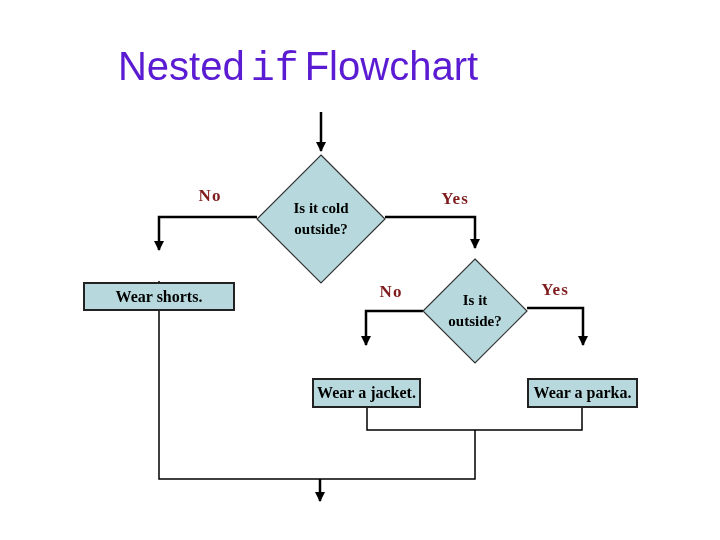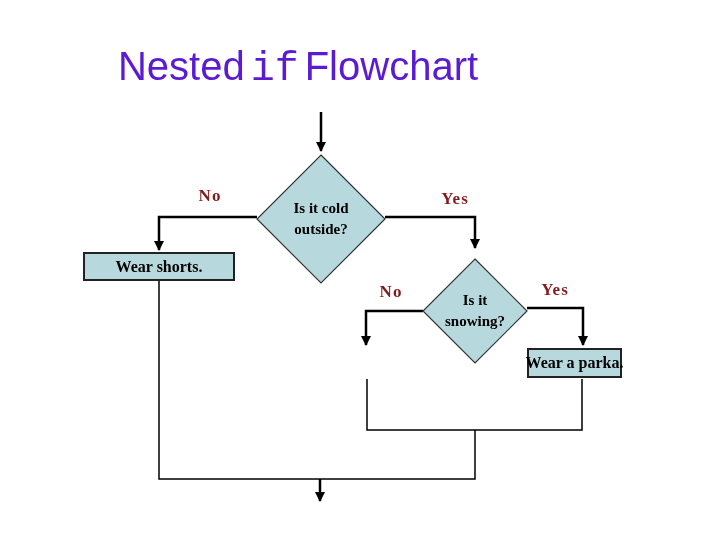--- a/index.html
+++ b/index.html
@@ -61,24 +61,25 @@
     position:absolute;
     background:var(--shape-fill);
     border:2px solid #222;
     display:flex;
     align-items:center;
     justify-content:center;
     font-weight:bold;
     font-size:16px;
     color:#000;
     white-space:nowrap;
+    margin-top:30px;
   }
   .box-shorts{left:83px;top:252px;width:152px;height:29px;}
   .box-jacket{left:312px;top:348px;width:109px;height:30px;}
-  .box-parka{left:527px;top:348px;width:95px;height:30px;}
+  .box-parka{left:527px;top:348px;width:111px;height:30px;}
   .d1text{left:321px;top:219px;}
   .d2text{left:475px;top:311px;}
   .no1{left:210px;top:196px;}
   .yes1{left:455px;top:199px;}
   .no2{left:391px;top:292px;}
   .yes2{left:555px;top:290px;}
 </style>
 </head>
 <body>
 
@@ -109,23 +110,24 @@
 
     <path class="flow-line arrowed" d="M320,479 V501" marker-end="url(#arrow)"></path>
 
     <polygon class="diamond" points="321,155 385,219 321,283 257,219"></polygon>
     <polygon class="diamond" points="475,259 527,311 475,363 423,311"></polygon>
   </svg>
 
   <div class="dtext d1text">Is it cold
 outside?</div>
   <div class="dtext d2text">Is it
-snowing?</div>
+outside?</div>
 
   <div class="branch-label no1">No</div>
   <div class="branch-label yes1">Yes</div>
   <div class="branch-label no2">No</div>
   <div class="branch-label yes2">Yes</div>
 
   <div class="result-box box-shorts">Wear shorts.</div>
+  <div class="result-box box-jacket">Wear a jacket.</div>
   <div class="result-box box-parka">Wear a parka.</div>
 
 </div>
 
 </body></html>

